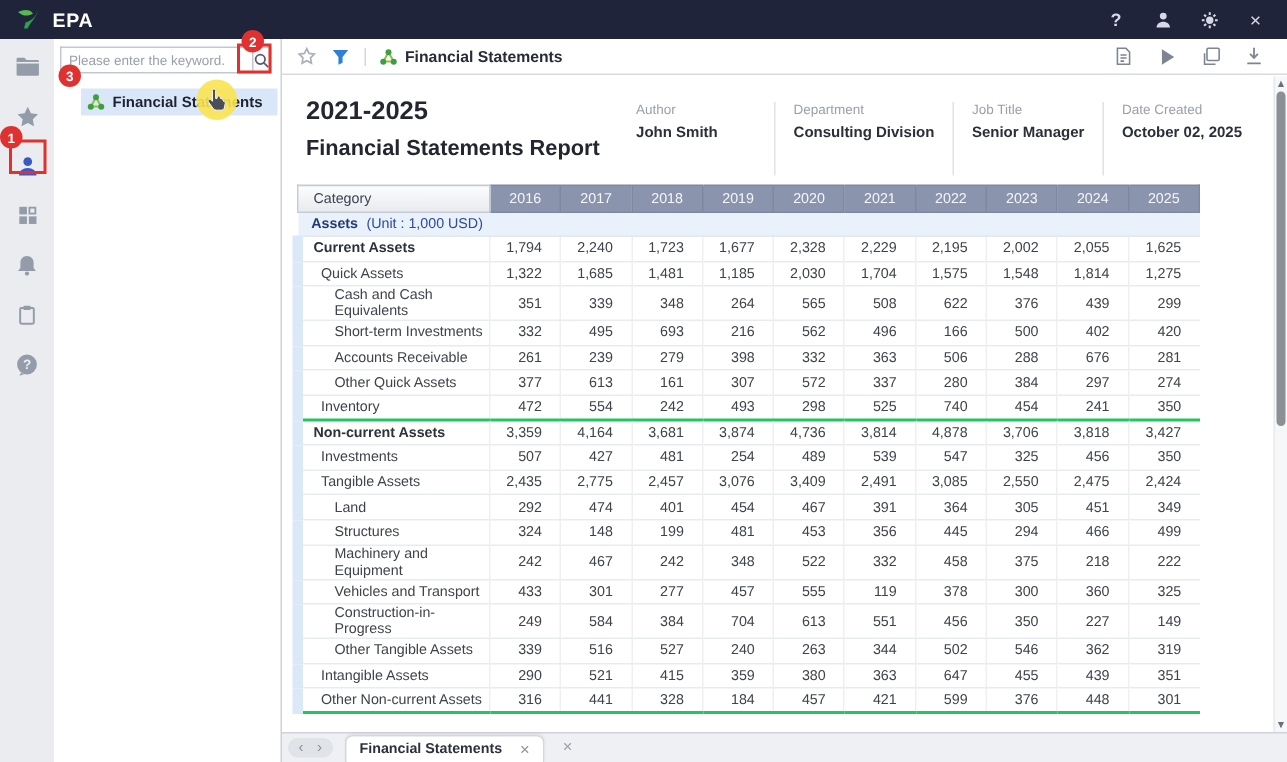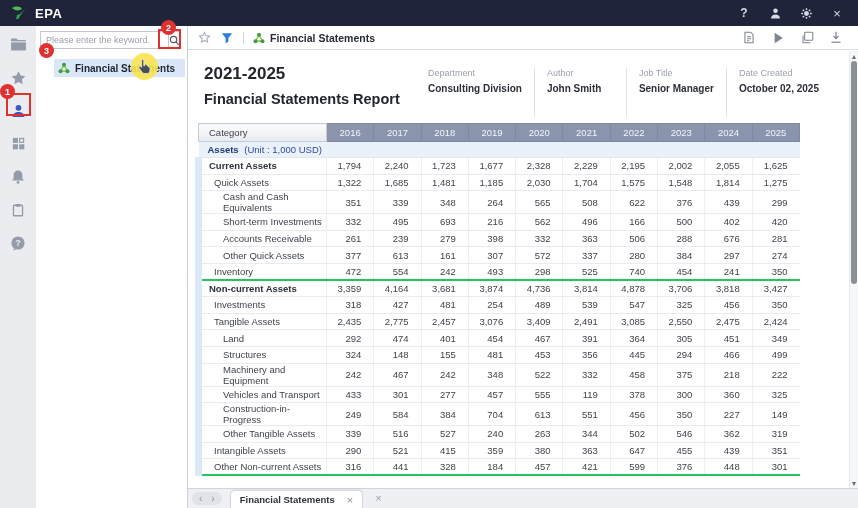--- a/index.html
+++ b/index.html
@@ -245,27 +245,27 @@
     </span>
   </div>
 
   <div class="content">
     <div class="report-header">
       <div class="rh-title">
         <div class="rh-period">2021-2025</div>
         <div class="rh-name">Financial Statements Report</div>
       </div>
       <div class="meta">
+        <div class="meta-item m-author">
+          <div class="meta-label">Author</div>
+          <div class="meta-value">John Smith</div>
+        </div>
         <div class="meta-item m-dept">
           <div class="meta-label">Department</div>
           <div class="meta-value">Consulting Division</div>
-        </div>
-        <div class="meta-item m-author">
-          <div class="meta-label">Author</div>
-          <div class="meta-value">John Smith</div>
         </div>
         <div class="meta-item m-job">
           <div class="meta-label">Job Title</div>
           <div class="meta-value">Senior Manager</div>
         </div>
         <div class="meta-item m-date">
           <div class="meta-label">Date Created</div>
           <div class="meta-value">October 02, 2025</div>
         </div>
       </div>
@@ -397,21 +397,21 @@
               <td class="num">3,874</td>
               <td class="num">4,736</td>
               <td class="num">3,814</td>
               <td class="num">4,878</td>
               <td class="num">3,706</td>
               <td class="num">3,818</td>
               <td class="num">3,427</td>
             </tr>
             <tr class="t-row lv2">
               <td class="cat">Investments</td>
-              <td class="num">318</td>
+              <td class="num">507</td>
               <td class="num">427</td>
               <td class="num">481</td>
               <td class="num">254</td>
               <td class="num">489</td>
               <td class="num">539</td>
               <td class="num">547</td>
               <td class="num">325</td>
               <td class="num">456</td>
               <td class="num">350</td>
             </tr>
@@ -438,21 +438,21 @@
               <td class="num">391</td>
               <td class="num">364</td>
               <td class="num">305</td>
               <td class="num">451</td>
               <td class="num">349</td>
             </tr>
             <tr class="t-row lv3">
               <td class="cat">Structures</td>
               <td class="num">324</td>
               <td class="num">148</td>
-              <td class="num">155</td>
+              <td class="num">199</td>
               <td class="num">481</td>
               <td class="num">453</td>
               <td class="num">356</td>
               <td class="num">445</td>
               <td class="num">294</td>
               <td class="num">466</td>
               <td class="num">499</td>
             </tr>
             <tr class="t-row lv3">
               <td class="cat">Machinery and Equipment</td>

